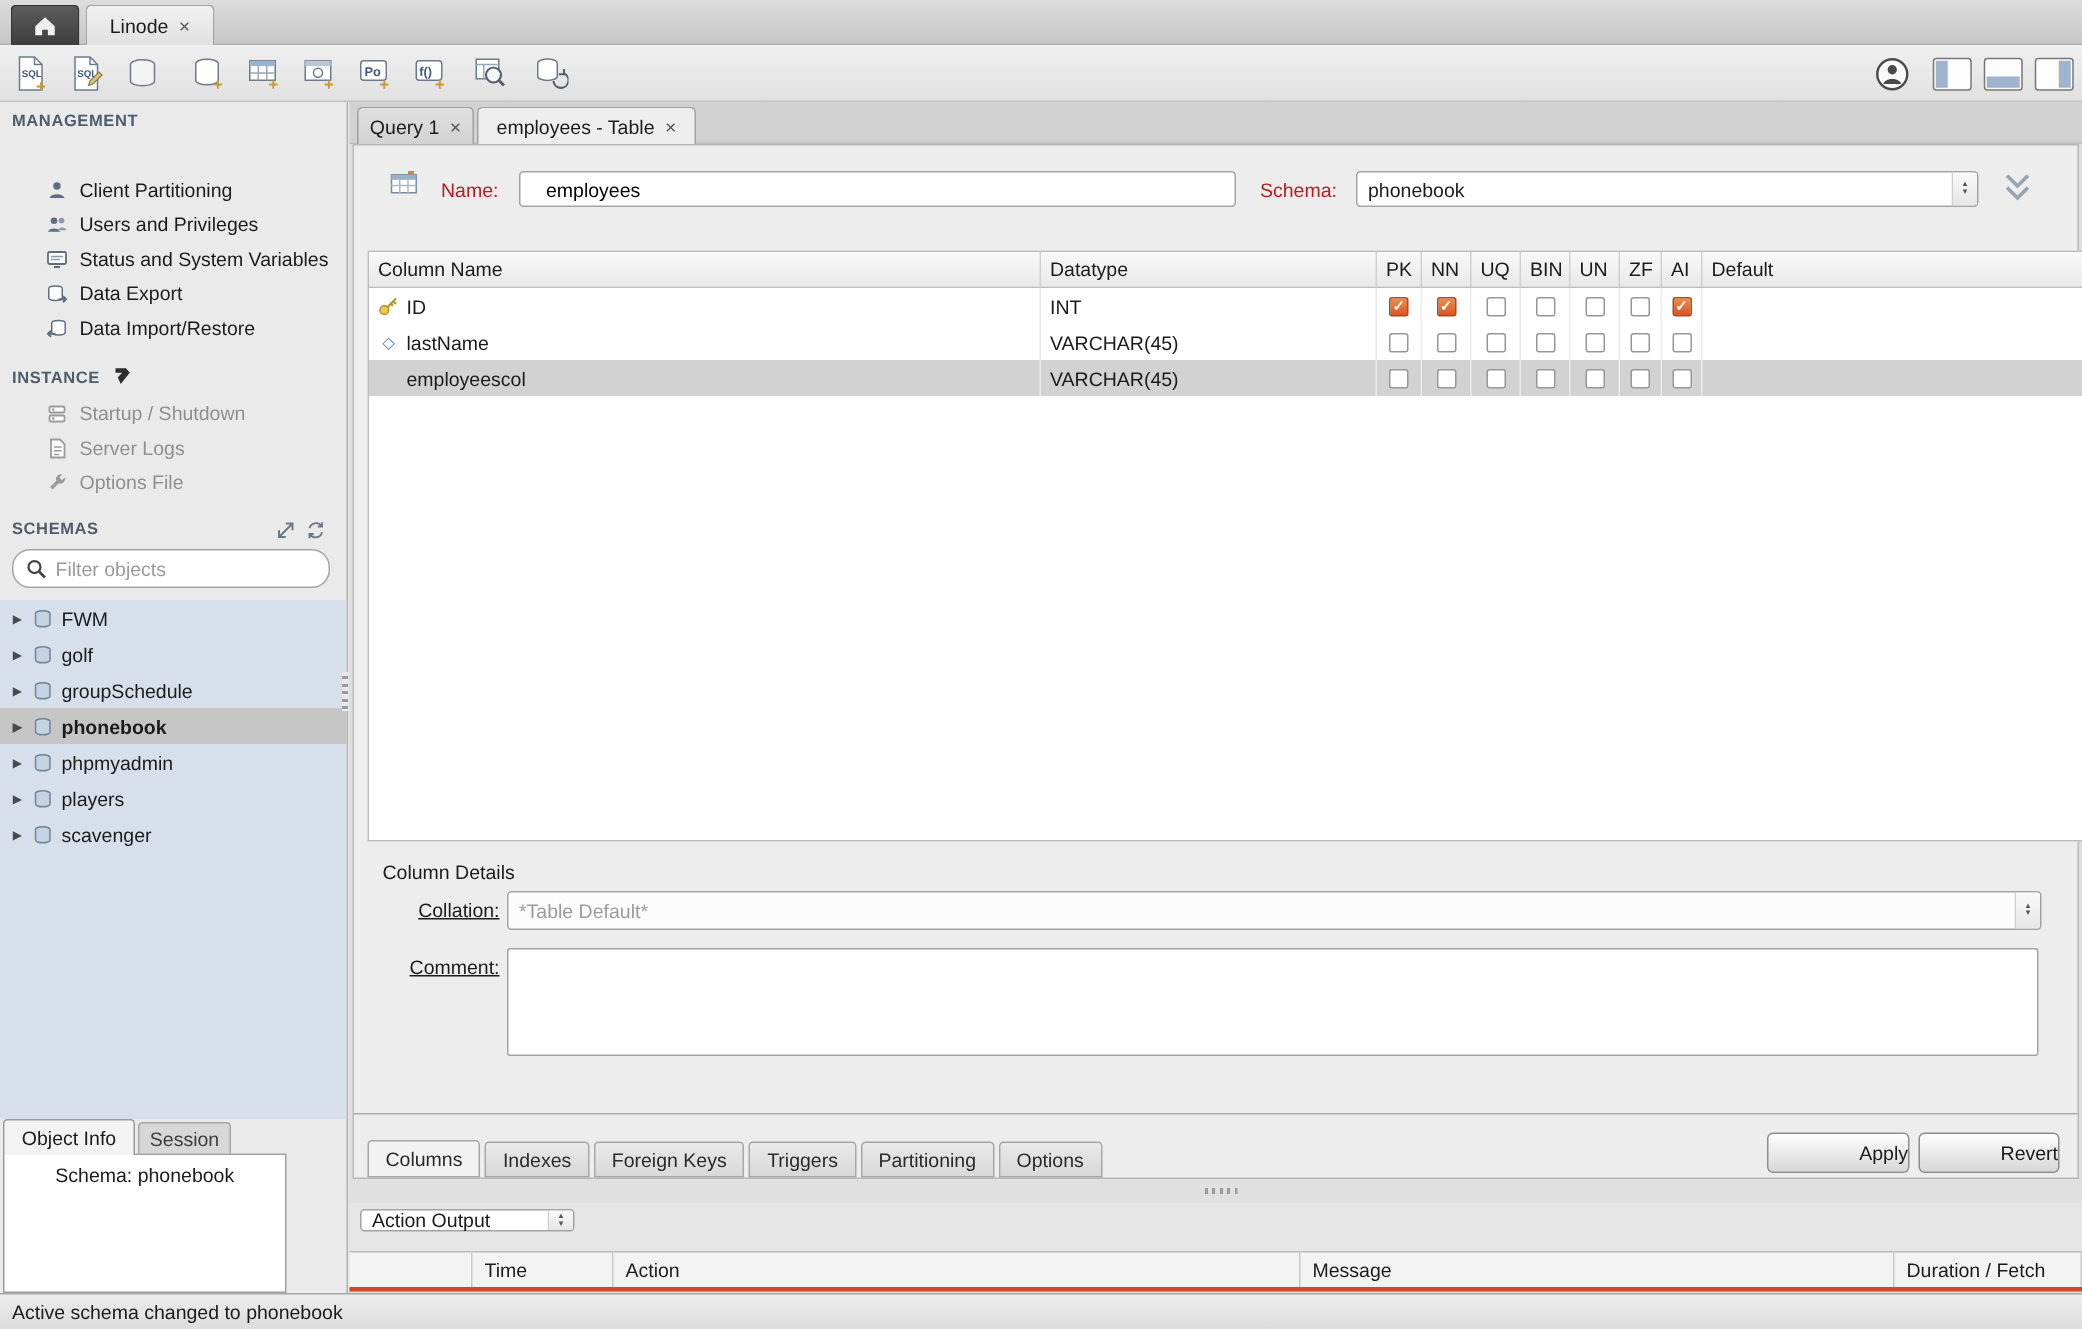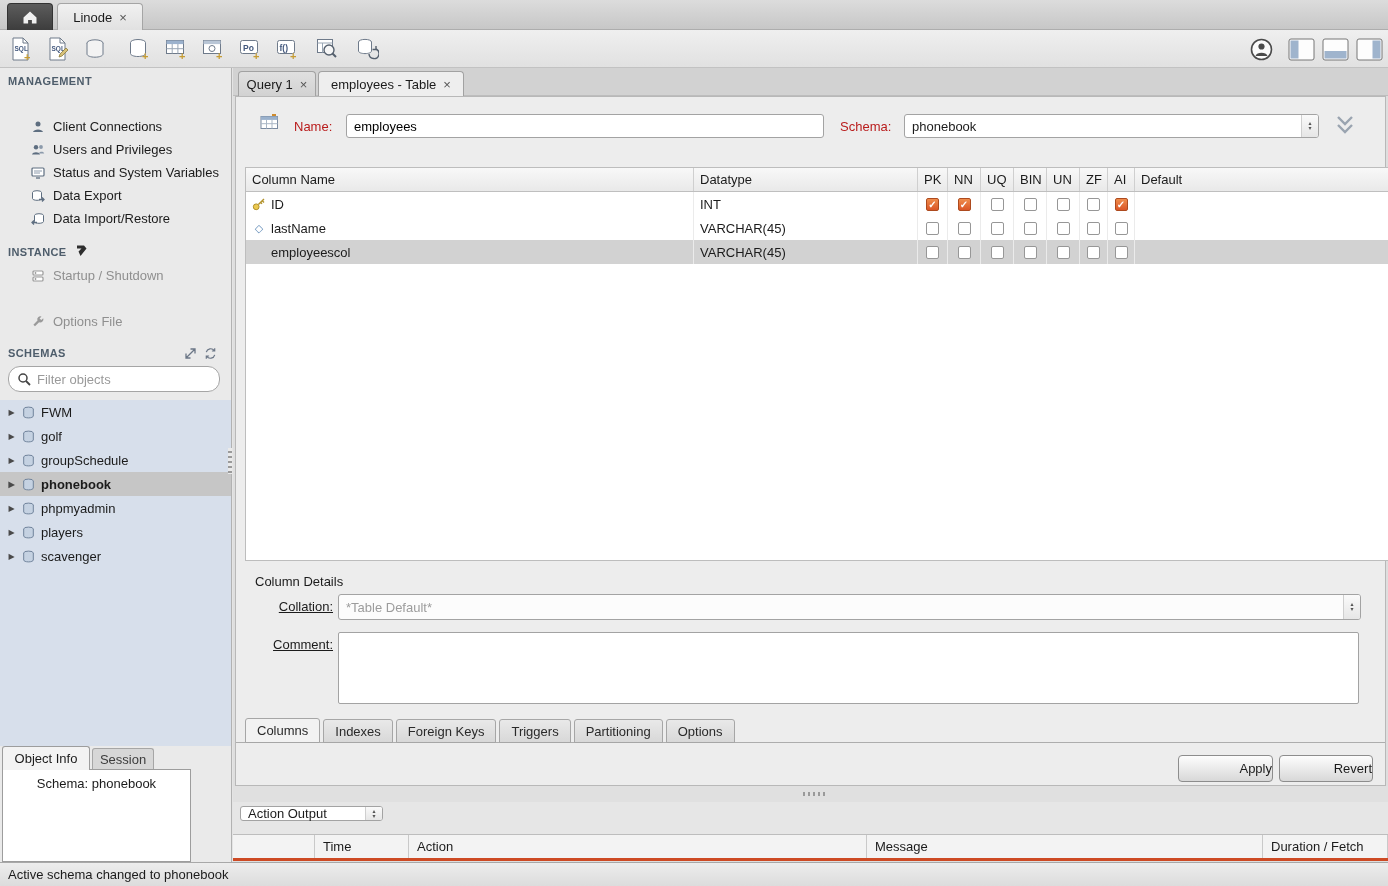--- a/index.html
+++ b/index.html
@@ -57,21 +57,21 @@
   .doc-tabbar { position:absolute; top:0; left:0; right:0; height:28px; background:#d2d2d2; border-bottom:1px solid #bdbdbd; }
   .dtab { position:absolute; top:3px; height:25px; border:1px solid #a2a2a2; border-bottom:none;
           border-radius:4px 4px 0 0; display:flex; align-items:center; justify-content:center; gap:7px; }
   .dtab.inactive { left:5px; width:78px; background:linear-gradient(#e0e0e0,#d2d2d2); }
   .dtab.active { left:85px; width:146px; background:#eeeeee; z-index:2; }
 
   .editor { position:absolute; left:2px; top:28px; width:1151px; height:690px; background:#ededed; border:1px solid #b8b8b8; }
 
   .fld-label { position:absolute; font-size:13px; color:#b91c1c; }
   .text-input { position:absolute; height:24px; border:1px solid #a3a3a3; border-radius:3px; background:#fff;
-                font-family:inherit; font-size:13px; padding:0 7px; }
+                font-family:inherit; font-size:13px; padding:0 17px; }
   .combo { position:absolute; background:#fff; border:1px solid #a3a3a3; border-radius:3px;
            display:flex; align-items:center; padding-left:7px; font-size:13px; }
   .combo .stepper { margin-left:auto; width:17px; align-self:stretch; display:flex; flex-direction:column;
                     align-items:center; justify-content:center; color:#555; font-size:6px; line-height:5px;
                     border-left:1px solid #cfcfcf; background:linear-gradient(#fafafa,#e6e6e6); border-radius:0 2px 2px 0; }
   .combo.dim { color:#9c9c9c; background:#fcfcfc; }
 
   
   .grid { position:absolute; left:9px; top:70px; width:1254px; height:394px; background:#fff; border:1px solid #bdbdbd; }
   .g-row { display:grid; grid-template-columns:448px 224px 30px 33px 33px 33px 33px 28px 27px 1fr; height:24px; }
@@ -88,21 +88,21 @@
   .icon-spacer { width:14px; flex:0 0 14px; }
   .diamond-glyph { color:#5b87b5; font-size:11px; width:14px; text-align:center; }
 
   .details-title { position:absolute; left:19px; top:477px; }
   .lab-r { position:absolute; width:82px; text-align:right;text-decoration:underline; }
   .comment-area { position:absolute; left:102px; top:535px; width:1021px; height:72px; background:#fff;
                   border:1px solid #a3a3a3; border-radius:2px; resize:none; font-family:inherit; font-size:13px; padding:4px; }
 
   .btab-row { position:absolute; left:9px; top:621px; display:flex; align-items:flex-end; z-index:2; }
   .btab { height:24px; padding:0 11px; border:1px solid #a6a6a6; border-radius:3px 3px 0 0;
-          background:linear-gradient(#e9e9e9,#d8d8d8); display:flex; align-items:center; margin-right:3px; color:#2a2a2a; }
+          background:linear-gradient(#e9e9e9,#d8d8d8); display:flex; align-items:center; margin-right:3px; color:#2a2a2a;margin-top:42px; }
   .btab.active { background:#f2f2f2; height:25px; }
   .btab-line { position:absolute; left:0; right:0; top:645px; height:1px; background:#adadad; }
 
   .btn { position:absolute; height:27px; border:1px solid #8d8d8d; border-radius:4px;
          background:linear-gradient(#fdfdfd,#d8d8d8); display:flex; align-items:center; justify-content:flex-end; font-size:13px; }
 
   .splitter { position:absolute; left:0; right:0; top:718px; height:16px; background:#e0e0e0; }
   .h-grip { position:absolute; left:570px; top:6px; width:22px; height:4px;
             background:repeating-linear-gradient(90deg,#9a9a9a 0 2px,#e0e0e0 2px 5px); }
 
@@ -246,21 +246,21 @@
   <div class="sidebar">
     <div class="sec-title" style="top:7px">MANAGEMENT</div>
 
     <div class="side-item" style="top:47px">
       <span class="si">
         <svg width="14" height="14" viewBox="0 0 14 14">
             <circle cx="7" cy="4" r="2.5" fill="#5e6e80"></circle>
             <path d="M2 12c.8-3.4 9.2-3.4 10 0z" fill="#5e6e80"></path>
           </svg>
       </span>
-      <span>Client Connections</span>
+      <span>Client Partitioning</span>
     </div>
     <div class="side-item" style="top:70px">
       <span class="si">
         <svg width="14" height="14" viewBox="0 0 14 14">
             <circle cx="5" cy="4.2" r="2.2" fill="#5e6e80"></circle>
             <path d="M1 11.5c.7-3 7.3-3 8 0z" fill="#5e6e80"></path>
             <circle cx="10" cy="4" r="1.9" fill="#8c9aab"></circle>
             <path d="M7.8 10.5c.6-2.4 5-2.4 5.4 0z" fill="#8c9aab"></path>
           </svg>
       </span>
@@ -307,20 +307,29 @@
     <div class="side-item disabled" style="top:196px">
       <span class="si">
         <svg width="14" height="14" viewBox="0 0 14 14">
             <rect x="2" y="2" width="10" height="4" rx="1" fill="#fff" stroke="#9a9a9a" stroke-width="1.2"></rect>
             <rect x="2" y="8" width="10" height="4" rx="1" fill="#fff" stroke="#9a9a9a" stroke-width="1.2"></rect>
             <circle cx="4.5" cy="4" r=".9" fill="#9a9a9a"></circle>
             <circle cx="4.5" cy="10" r=".9" fill="#9a9a9a"></circle>
           </svg>
       </span>
       <span>Startup / Shutdown</span>
+    </div>
+    <div class="side-item disabled" style="top:219px">
+      <span class="si">
+        <svg width="14" height="14" viewBox="0 0 14 14">
+            <path d="M3 1h6l3 3v9H3z" fill="#fff" stroke="#9a9a9a" stroke-width="1.2"></path>
+            <path d="M5 6h5M5 8.5h5M5 11h3.5" stroke="#9a9a9a"></path>
+          </svg>
+      </span>
+      <span>Server Logs</span>
     </div>
     <div class="side-item disabled" style="top:242px">
       <span class="si">
         <svg width="14" height="14" viewBox="0 0 14 14">
             <path d="M12.2 3.2a3.1 3.1 0 0 1-4.1 4L4 11.3 2.4 9.7l4.1-4.1a3.1 3.1 0 0 1 4-4.1L8.6 3.4l1.7 1.7z" fill="#9a9a9a"></path>
           </svg>
       </span>
       <span>Options File</span>
     </div>
 

